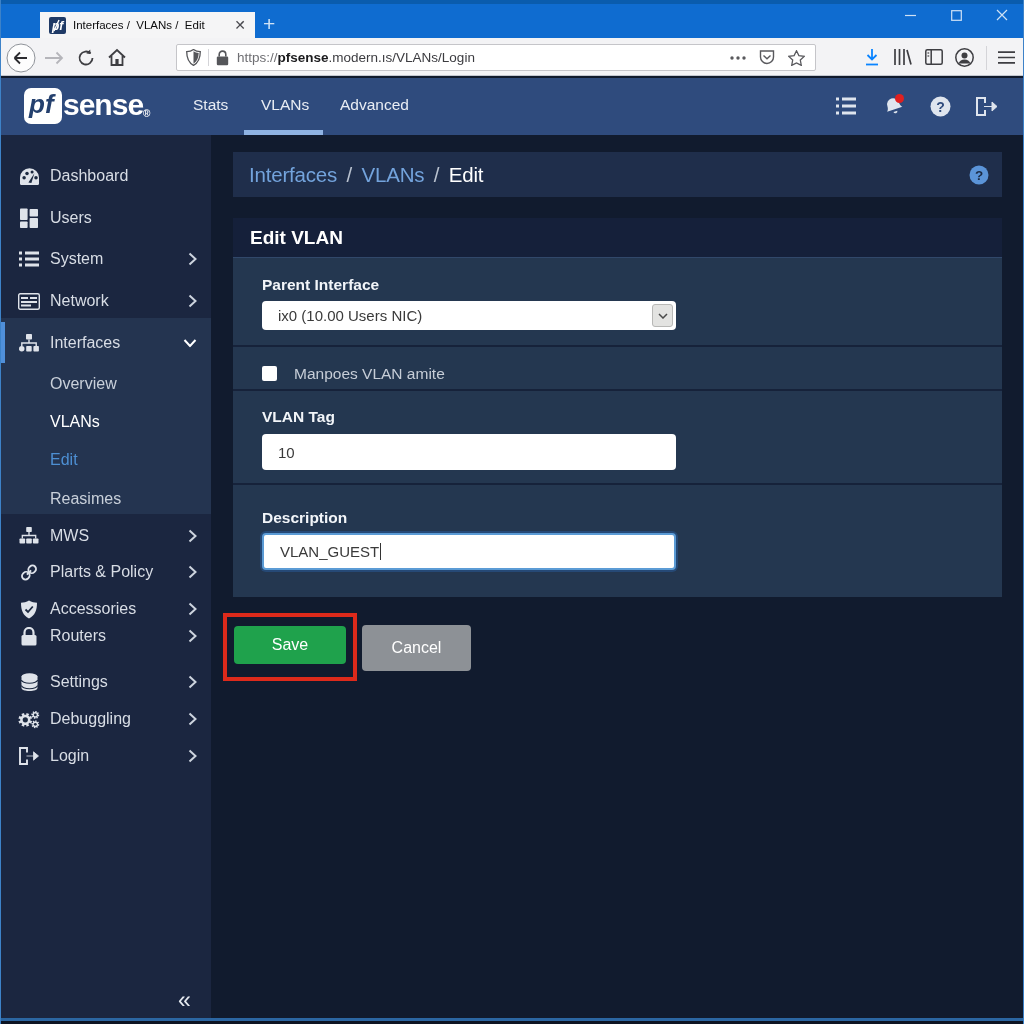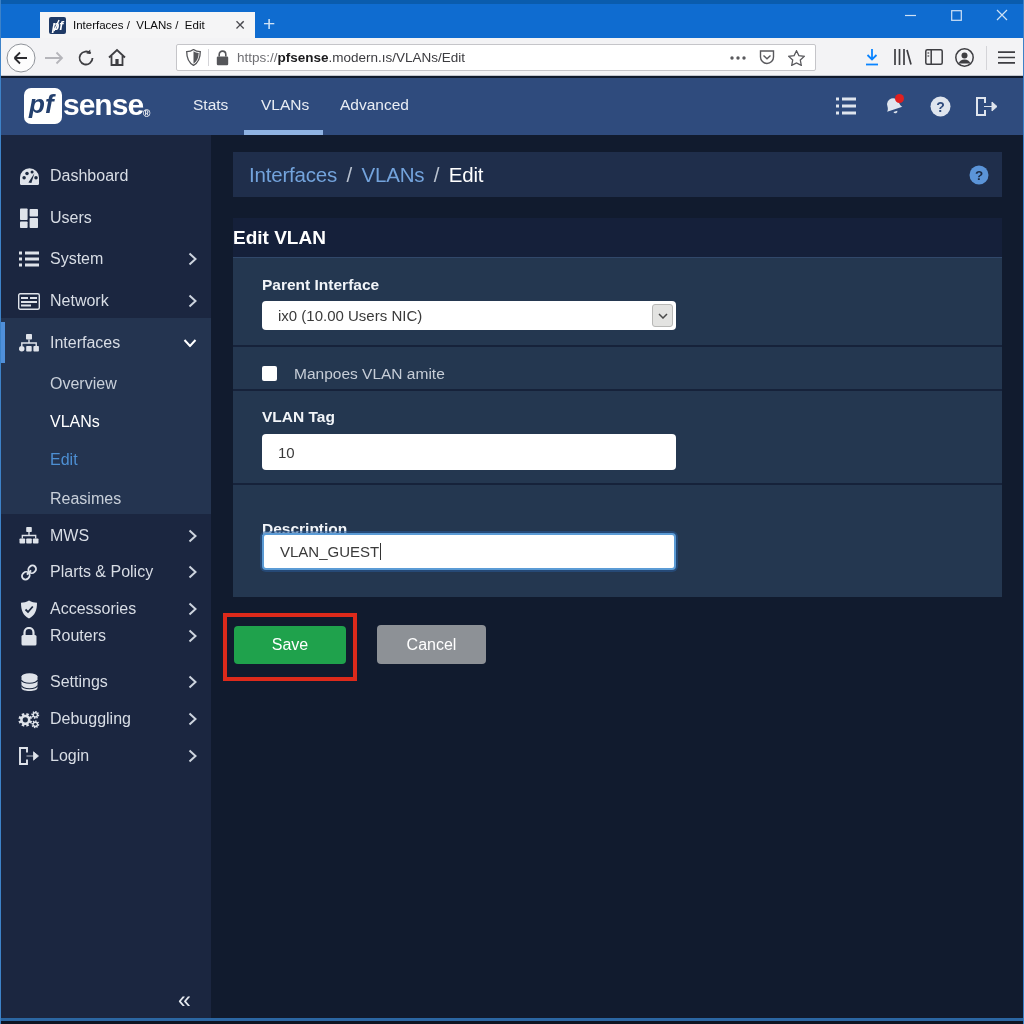--- a/index.html
+++ b/index.html
@@ -47,35 +47,35 @@
   #main { left:211px; top:135px; width:813px; height:889px; background:#111b2e; }
   #crumbbar { left:233px; top:152px; width:769px; height:45px; background:#1f2e4b; display:flex; align-items:center; }
   #crumbbar .t { margin-left:16px; font-size:20.5px; letter-spacing:-0.2px; }
   #crumbbar .lnk { color:#73a3dc; }
   #crumbbar .slash { color:#b9c2cf; padding:0 4px; }
   #crumbbar .cur { color:#fff; }
 
 
   #panel { left:233px; top:218px; width:769px; height:379px; background:#243750; }
   #panelhead { left:233px; top:218px; width:769px; height:40px; background:#15203a; border-bottom:1px solid #31486a; color:#fff; font-size:19px; font-weight:700; display:flex; align-items:center; }
-  #panelhead span { }
+  #panelhead span { margin-left:17px; }
   .rowsep { position:absolute; left:233px; width:769px; height:2px; background:#16223a; }
   .flabel { position:absolute; left:262px; color:#f2f5f9; font-size:15.5px; font-weight:700; }
   .finput { position:absolute; left:262px; width:414px; height:36px; background:#fff; border-radius:4px; font-size:15px; color:#3a3a3a; display:flex; align-items:center; }
   .finput > span { margin-left:16px; }
 
   #chk { left:262px; top:366px; width:15px; height:15px; background:#fff; border-radius:2px; }
   #chklabel { left:294px; top:365px; color:#c6cdd7; font-size:15.5px; }
 
   #descinput { border:2px solid #5b9bd5; box-shadow:0 0 0 2px rgba(40,90,150,.55); }
   .cursor { display:inline-block; width:1px; height:17px; background:#333; margin-left:1px; vertical-align:-3px; }
 
   #redrect { left:223px; top:613px; width:134px; height:68px; border:4px solid #dd2a1b; }
   #savebtn { left:234px; top:626px; width:112px; height:38px; background:#1fa24c; border-radius:4px; color:#fff; font-size:16px; display:flex; align-items:center; justify-content:center; }
-  #cancelbtn { left:377px; top:625px; width:109px; height:39px; background:#8d9196; border-radius:4px; color:#fff; font-size:16px; display:flex; align-items:center; justify-content:center; }
+  #cancelbtn { left:362px; top:625px; width:109px; height:46px; background:#8d9196; border-radius:4px; color:#fff; font-size:16px; display:flex; align-items:center; justify-content:center; }
 
   #winborder { left:0; top:0; width:1024px; height:1024px; border-left:1px solid #3d82c8; border-right:1px solid #3d82c8; pointer-events:none; }
   #winbottom { left:0; top:1018px; width:1024px; height:3px; background:#2b66a2; }
   #winbottom2 { left:0; top:1021px; width:1024px; height:3px; background:#0d1422; }
 </style>
 </head>
 <body>
 
   <div class="abs" id="titlebar"></div>
   <div class="abs" style="left:0;top:0;width:1024px;height:4px;background:#0a5cad;"></div>
@@ -132,21 +132,21 @@
   <div class="abs" id="urlbar">
     <svg style="margin-left:9px" width="15" height="17" viewBox="0 0 15 17">
       <path d="M7.5 0.5 C9.5 2 12 2.6 14.3 2.6 C14.3 9 12.5 13.8 7.5 16.4 C2.5 13.8 0.7 9 0.7 2.6 C3 2.6 5.5 2 7.5 0.5 Z" fill="none" stroke="#55565a" stroke-width="1.3"></path>
       <path d="M7.5 2.2 V14.7 C11 12.6 12.5 9 12.7 4 C10.8 3.8 9 3.2 7.5 2.2 Z" fill="#55565a"></path>
     </svg>
     <span class="sep"></span>
     <svg width="13" height="16" viewBox="0 0 13 16">
       <rect x="0.8" y="6.5" width="11.4" height="8.8" rx="1.2" fill="#55565a"></rect>
       <path d="M3.2 6.5 V4.4 a3.3 3.3 0 0 1 6.6 0 V6.5" fill="none" stroke="#55565a" stroke-width="1.6"></path>
     </svg>
-    <span id="urltext" style="margin-left:8px;">https://<b>pfsense</b><span class="dk">.modern.ıs/VLANs/Edit</span></span>
+    <span id="urltext" style="margin-left:8px;">https://<b>pfsense</b><span class="dk">.modern.ıs/VLANs/Login</span></span>
     <span style="margin-left:auto; margin-right:10px; display:flex; align-items:center; gap:13px;">
       <svg width="16" height="4" viewBox="0 0 16 4">
         <circle cx="2" cy="2" r="1.7" fill="#59595d"></circle>
         <circle cx="8" cy="2" r="1.7" fill="#59595d"></circle>
         <circle cx="14" cy="2" r="1.7" fill="#59595d"></circle>
       </svg>
       <svg width="16" height="15" viewBox="0 0 16 15">
         <path d="M1.5 1 H14.5 V7 a6.5 6.5 0 0 1 -13 0 Z" fill="none" stroke="#59595d" stroke-width="1.4"></path>
         <path d="M4.5 5.5 L8 8.8 L11.5 5.5" fill="none" stroke="#59595d" stroke-width="1.4"></path>
       </svg>
@@ -464,21 +464,21 @@
   <div class="abs" id="chk"></div>
   <div class="abs" id="chklabel">Manpoes VLAN amite</div>
   <div class="abs rowsep" style="top:389px;"></div>
 
   <div class="abs flabel" style="top:408px;">VLAN Tag</div>
   <div class="abs finput" style="top:434px;">
     <span>10</span>
   </div>
   <div class="abs rowsep" style="top:483px;"></div>
 
-  <div class="abs flabel" style="top:520px;text-decoration:underline;">Description</div>
+  <div class="abs flabel" style="top:509px;">Description</div>
   <div class="abs finput" id="descinput" style="top:533px; height:37px;">
     <span>VLAN_GUEST<span class="cursor"></span></span>
   </div>
 
   <div class="abs" id="redrect"></div>
   <div class="abs" id="savebtn">Save</div>
   <div class="abs" id="cancelbtn">Cancel</div>
 
   <div class="abs" id="winbottom"></div>
   <div class="abs" id="winbottom2"></div>

